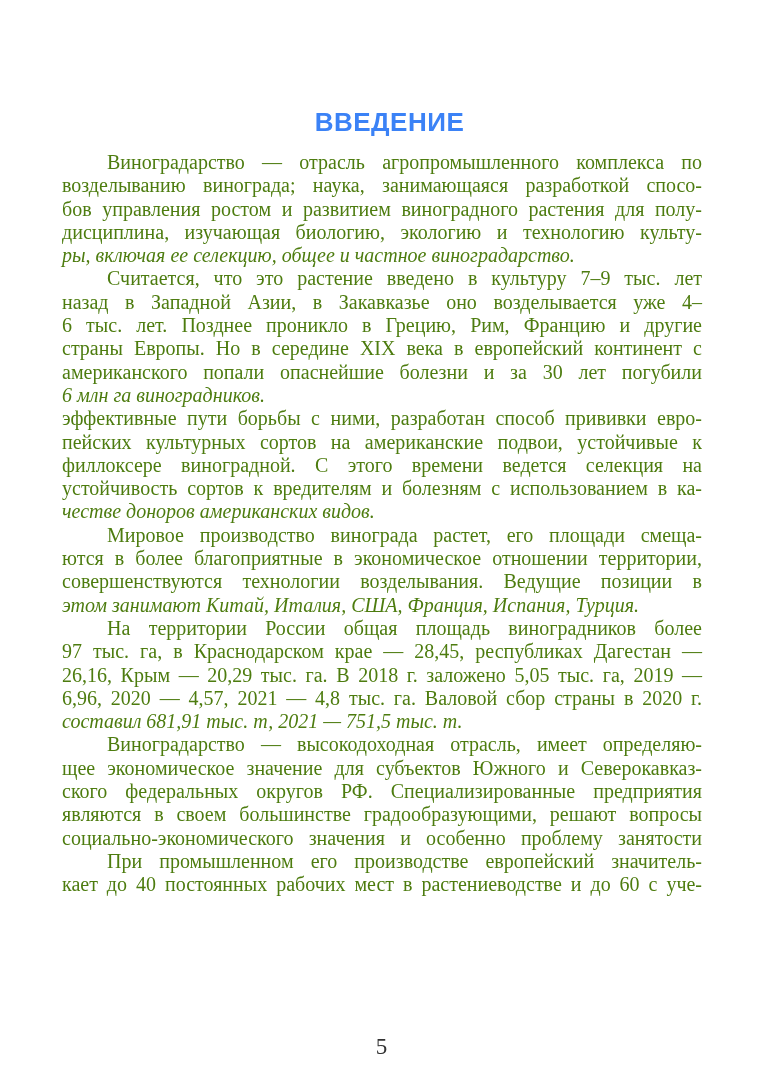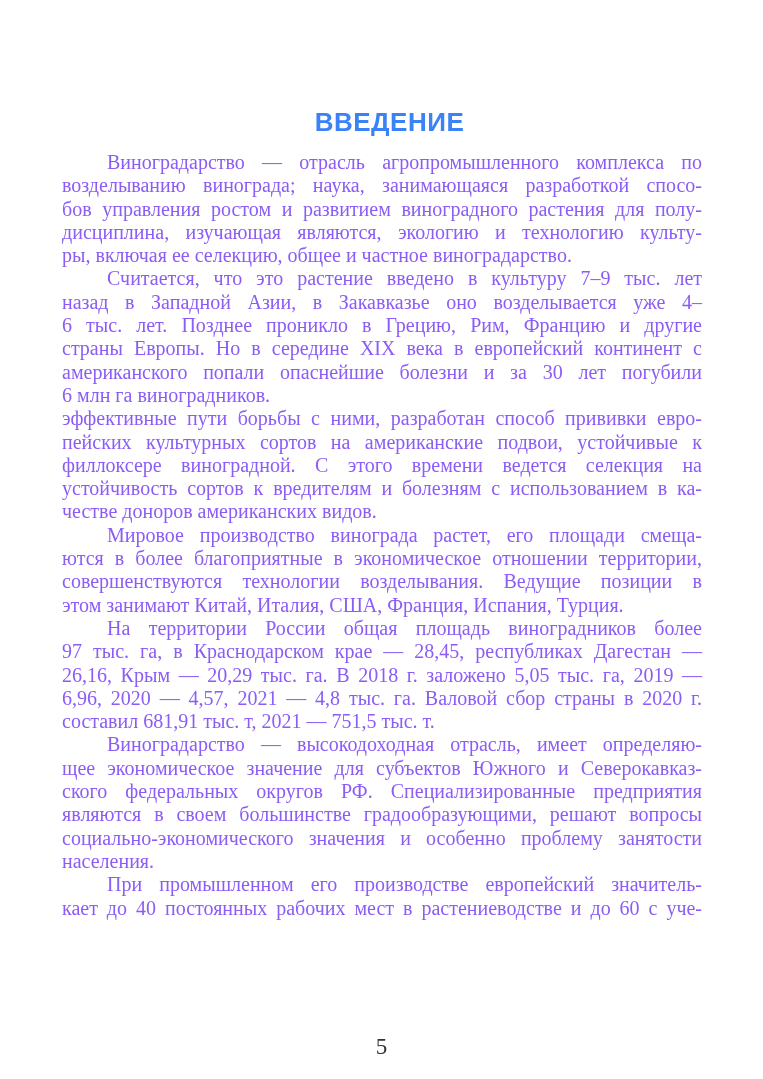--- a/index.html
+++ b/index.html
@@ -32,35 +32,36 @@
     letter-spacing: 0.5px;
     color: #3b82f6;
   }
   .body-text {
     position: absolute;
     top: 151px;
     left: 62px;
     width: 640px;
     font-size: 20px;
     line-height: 23.3px;
-    color: #8b5cf6;
+    color: #4d7c0f;
   }
   .paragraph {
     margin: 0;
     padding: 0;
   }
   .line {
     text-align: justify;
     text-align-last: justify;
   }
   .line.first {
     text-indent: 45px;
   }
   .line.plain-last {
     text-align-last: left;
+    font-style: italic;
   }
   .page-number {
     position: absolute;
     top: 1034px;
     left: 0;
     width: 100%;
     text-align: center;
     font-size: 23px;
     color: #333333;
   }
@@ -69,21 +70,21 @@
 <body>
 
 <div class="page">
   <h1 class="title">ВВЕДЕНИЕ</h1>
 
   <div class="body-text">
       <div class="paragraph">
         <div class="line first">Виноградарство — отрасль агропромышленного комплекса по</div>
         <div class="line">возделыванию винограда; наука, занимающаяся разработкой спосо-</div>
         <div class="line">бов управления ростом и развитием виноградного растения для полу-</div>
-        <div class="line">дисциплина, изучающая являются, экологию и технологию культу-</div>
+        <div class="line">дисциплина, изучающая биологию, экологию и технологию культу-</div>
         <div class="line plain-last">ры, включая ее селекцию, общее и частное виноградарство.</div>
       </div>
       <div class="paragraph">
         <div class="line first">Считается, что это растение введено в культуру 7–9 тыс. лет</div>
         <div class="line">назад в Западной Азии, в Закавказье оно возделывается уже 4–</div>
         <div class="line">6 тыс. лет. Позднее проникло в Грецию, Рим, Францию и другие</div>
         <div class="line">страны Европы. Но в середине XIX века в европейский континент с</div>
         <div class="line">американского попали опаснейшие болезни и за 30 лет погубили</div>
         <div class="line plain-last">6 млн га виноградников.</div>
       </div>
@@ -106,21 +107,20 @@
         <div class="line">26,16, Крым — 20,29 тыс. га. В 2018 г. заложено 5,05 тыс. га, 2019 —</div>
         <div class="line">6,96, 2020 — 4,57, 2021 — 4,8 тыс. га. Валовой сбор страны в 2020 г.</div>
         <div class="line plain-last">составил 681,91 тыс. т, 2021 — 751,5 тыс. т.</div>
       </div>
       <div class="paragraph">
         <div class="line first">Виноградарство — высокодоходная отрасль, имеет определяю-</div>
         <div class="line">щее экономическое значение для субъектов Южного и Северокавказ-</div>
         <div class="line">ского федеральных округов РФ. Специализированные предприятия</div>
         <div class="line">являются в своем большинстве градообразующими, решают вопросы</div>
         <div class="line">социально-экономического значения и особенно проблему занятости</div>
-        <div class="line plain-last">населения.</div>
       </div>
       <div class="paragraph">
         <div class="line first">При промышленном его производстве европейский значитель-</div>
         <div class="line">кает до 40 постоянных рабочих мест в растениеводстве и до 60 с уче-</div>
       </div>
     </div>
 
   <div class="page-number">5</div>
 </div>
 

